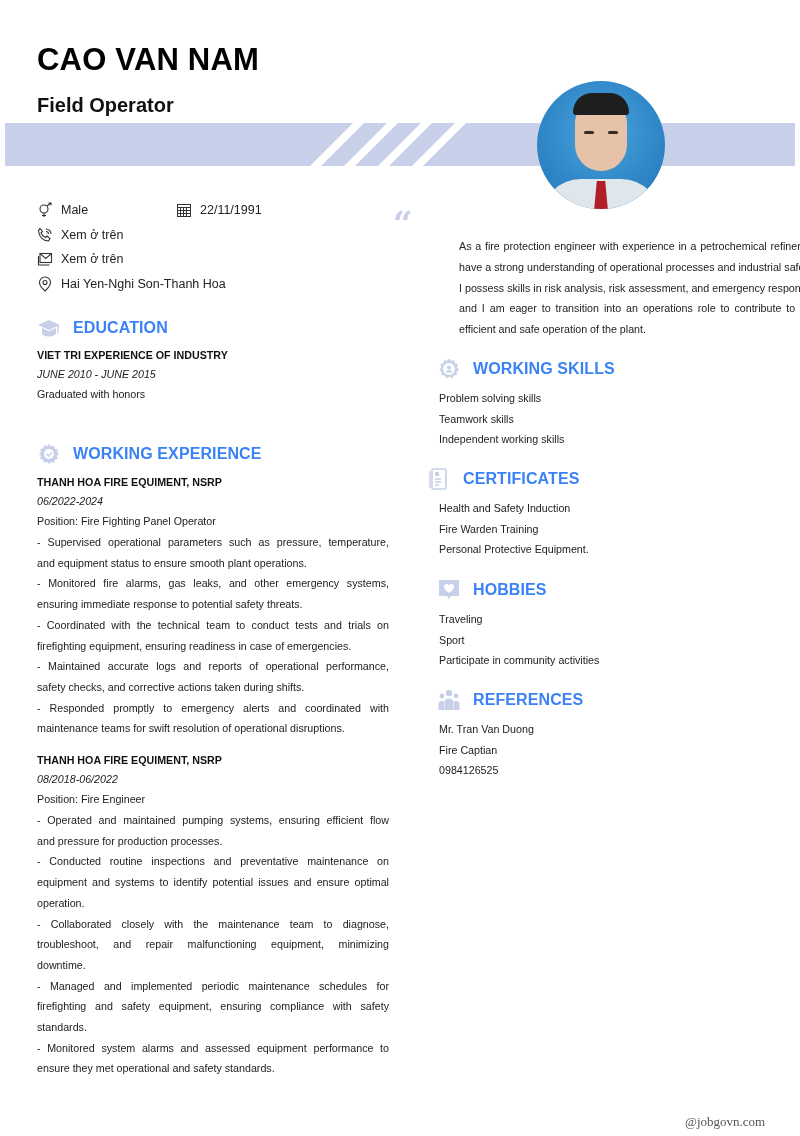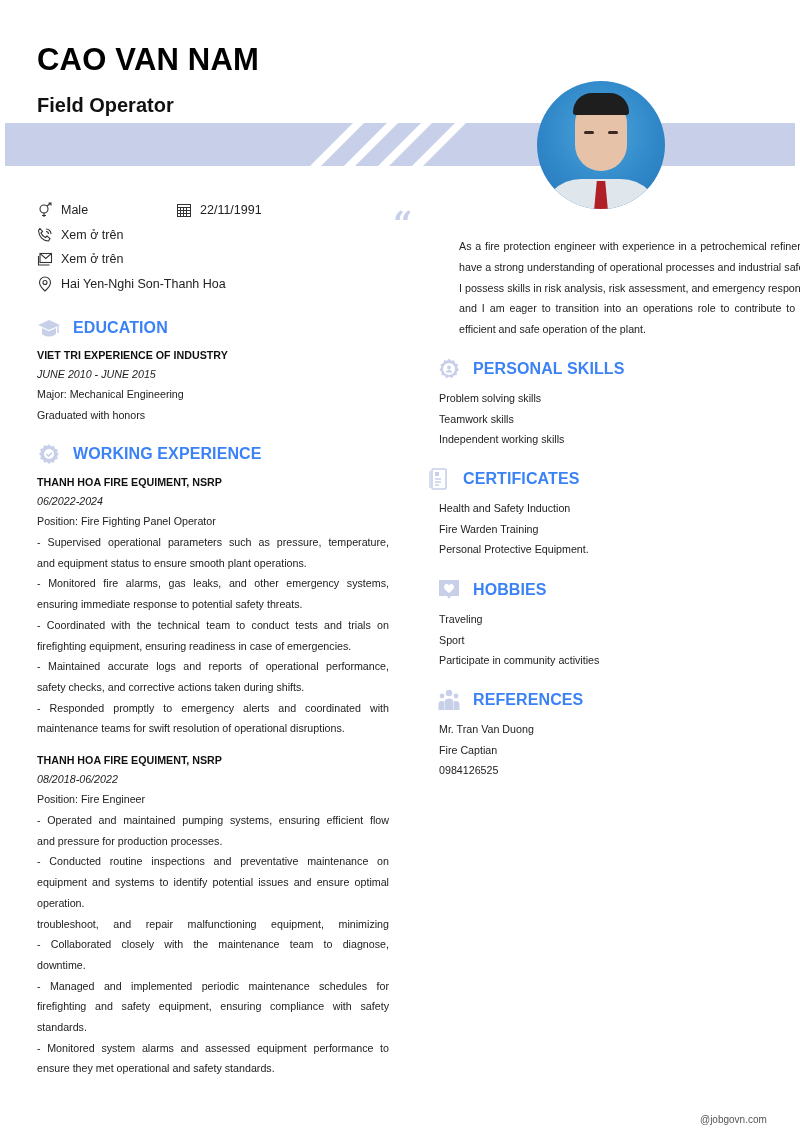--- a/index.html
+++ b/index.html
@@ -35,21 +35,21 @@
     .block { position: absolute; font-size: 10.7px; color: #222; }
     .block .line { height: 20.7px; line-height: 20.7px; }
     .block .b { font-weight: bold; color: #111; }
     .block .i { font-style: italic; }
     .block .just { text-align: justify; text-align-last: justify; }
     .block .nojust { text-align: left; }
 
     .left-col { left: 37px; width: 352px; }
     .right-col { left: 439px; width: 330px; }
 
-    .footer { position: absolute; left: 700px; top: 1114px; font-family: Liberation Sans, sans-serif; font-size: 10px; color: #555; }
+    .footer { position: absolute; left: 685px; top: 1114px; font-family: Liberation Serif, serif; font-size: 13px; color: #555; }
   </style>
 </head>
 <body>
 
 <div class="name">CAO VAN NAM</div>
 <div class="job-title">Field Operator</div>
 
 <div class="banner">
   <div class="stripe" style="left:358px"></div>
   <div class="stripe" style="left:392px"></div>
@@ -122,21 +122,20 @@
         <path d="M1 9l11-5 11 5-11 5z" fill="#c8cfe9"></path>
         <path d="M5 12v5c0 2 3.5 3.5 7 3.5s7-1.5 7-3.5v-5l-7 3.2z" fill="#c8cfe9"></path>
         <path d="M21 10v7" stroke="#c8cfe9" stroke-width="1.5"></path>
       </svg>
   </span>
   <span class="stitle">EDUCATION</span>
 </div>
 <div class="block left-col" style="top:345px">
   <div class="line b">VIET TRI EXPERIENCE OF INDUSTRY</div>
   <div class="line i" style="margin-top:-2px">JUNE 2010 - JUNE 2015</div>
-  <div class="line">Major: Mechanical Engineering</div>
   <div class="line">Graduated with honors</div>
 </div>
 
 <div class="section-head" style="left:37px; top:442px">
   <span class="sic">
     <svg viewBox="0 0 24 24">
         <path d="M12 2l2 2.5 3-.8.8 3 3 .8-.8 3L22 12l-2 2 .8 3-3 .8-.8 3-3-.8L12 22l-2-2-3 .8-.8-3-3-.8.8-3L2 12l2-2-.8-3 3-.8.8-3 3 .8z" fill="#c8cfe9"></path>
         <circle cx="12" cy="12" r="5" fill="#fff"></circle>
         <path d="M9.5 12l2 2 3.5-3.5" stroke="#c8cfe9" stroke-width="1.6" fill="none"></path>
       </svg>
@@ -162,40 +161,40 @@
 
 <div class="block left-col" style="top:750px">
   <div class="line b">THANH HOA FIRE EQUIMENT, NSRP</div>
   <div class="line i" style="margin-top:-2px">08/2018-06/2022</div>
   <div class="line">Position: Fire Engineer</div>
   <div class="line just">- Operated and maintained pumping systems, ensuring efficient flow</div>
   <div class="line nojust">and pressure for production processes.</div>
   <div class="line just">- Conducted routine inspections and preventative maintenance on</div>
   <div class="line just">equipment and systems to identify potential issues and ensure optimal</div>
   <div class="line nojust">operation.</div>
+  <div class="line just">- Collaborated closely with the maintenance team to diagnose,</div>
   <div class="line just">troubleshoot, and repair malfunctioning equipment, minimizing</div>
-  <div class="line just">- Collaborated closely with the maintenance team to diagnose,</div>
   <div class="line nojust">downtime.</div>
   <div class="line just">- Managed and implemented periodic maintenance schedules for</div>
   <div class="line just">firefighting and safety equipment, ensuring compliance with safety</div>
   <div class="line nojust">standards.</div>
   <div class="line just">- Monitored system alarms and assessed equipment performance to</div>
   <div class="line nojust">ensure they met operational and safety standards.</div>
 </div>
 
 <div class="section-head" style="left:437px; top:357px">
   <span class="sic">
     <svg viewBox="0 0 24 24">
         <path d="M12 1.5l2.2 2.3 3.1-.6.7 3.1 3 1-.9 3 1.9 2.6-2.4 2 .3 3.2-3.2.3-1.6 2.8-2.9-1.4-2.9 1.4-1.6-2.8-3.2-.3.3-3.2-2.4-2 1.9-2.6-.9-3 3-1 .7-3.1 3.1.6z" fill="#c8cfe9"></path>
         <circle cx="12" cy="12" r="6" fill="#fff"></circle>
         <circle cx="12" cy="10.5" r="2" fill="#c8cfe9"></circle>
         <path d="M8.5 15.5c.6-1.8 2-2.6 3.5-2.6s2.9.8 3.5 2.6" fill="#c8cfe9"></path>
       </svg>
   </span>
-  <span class="stitle">PERSONAL SKILLS</span>
+  <span class="stitle">WORKING SKILLS</span>
 </div>
 <div class="block right-col" style="top:388px">
   <div class="line">Problem solving skills</div>
   <div class="line">Teamwork skills</div>
   <div class="line">Independent working skills</div>
 </div>
 
 <div class="section-head" style="left:427px; top:467px">
   <span class="sic">
     <svg viewBox="0 0 24 24">

